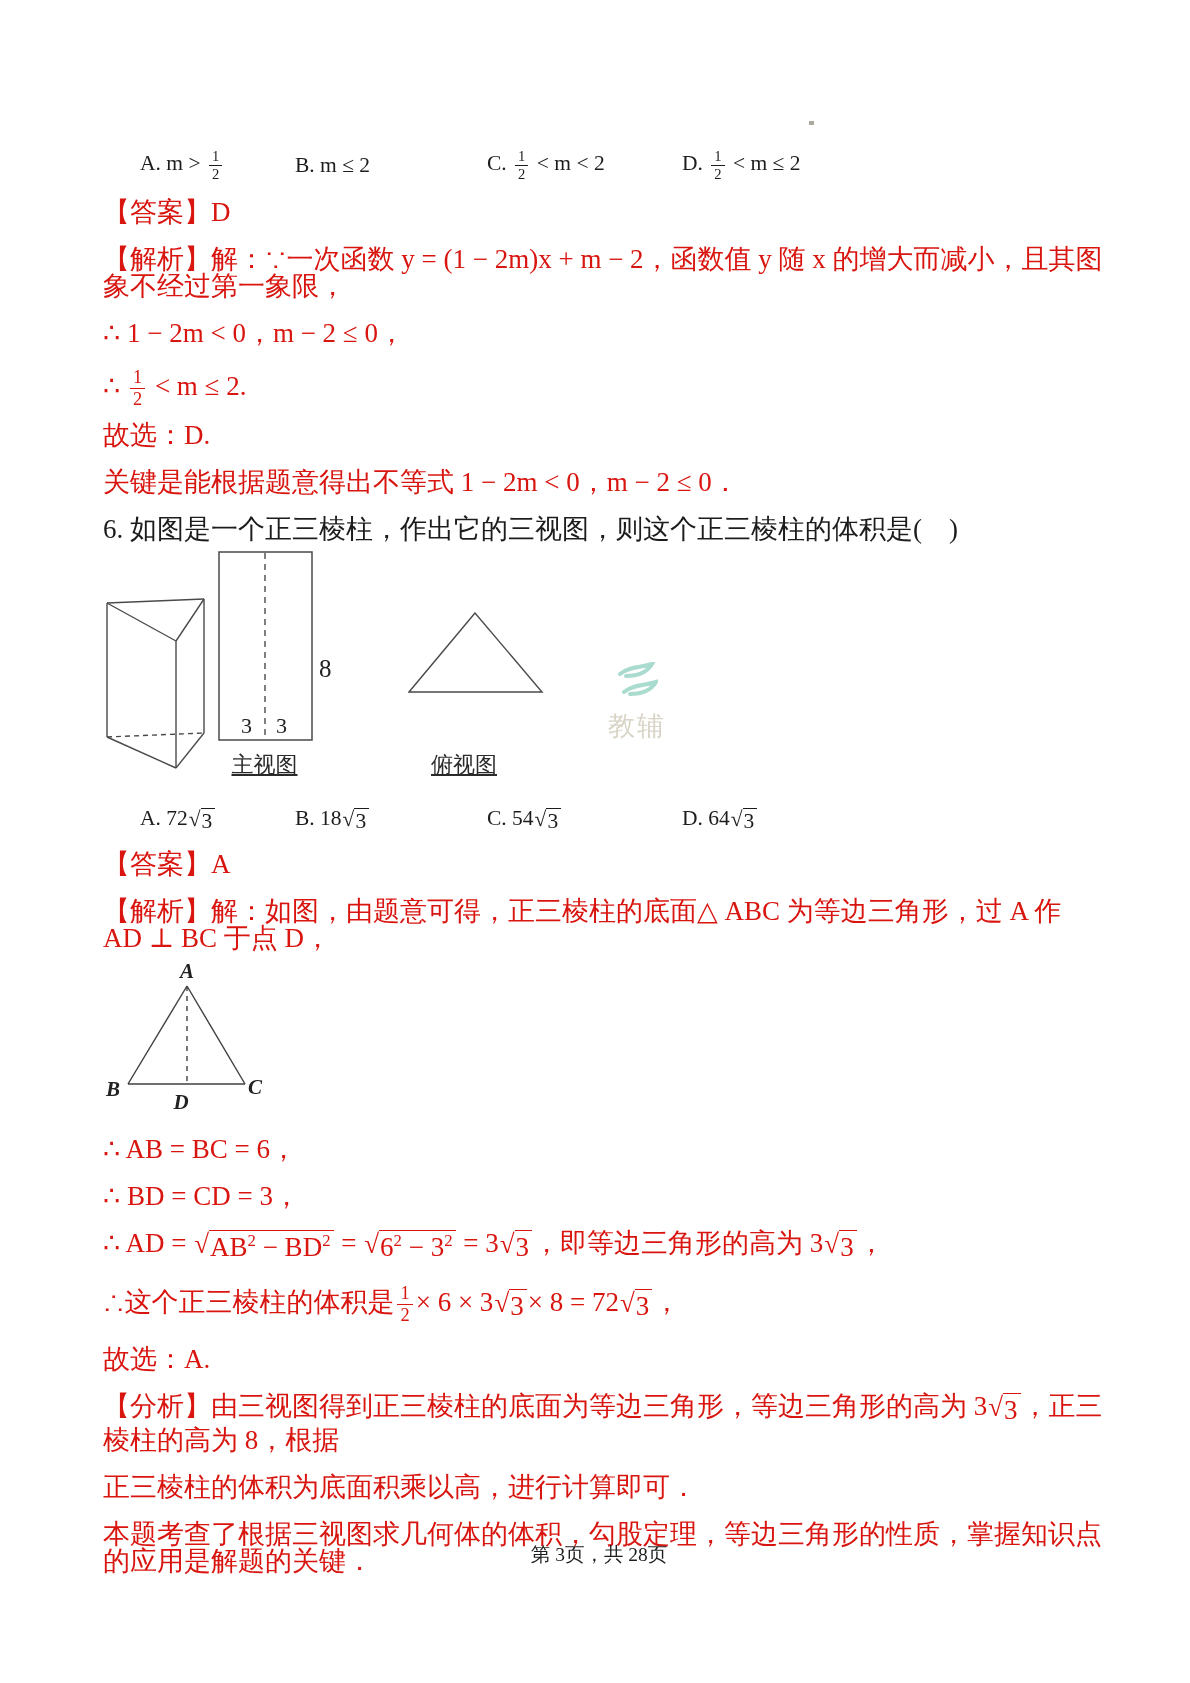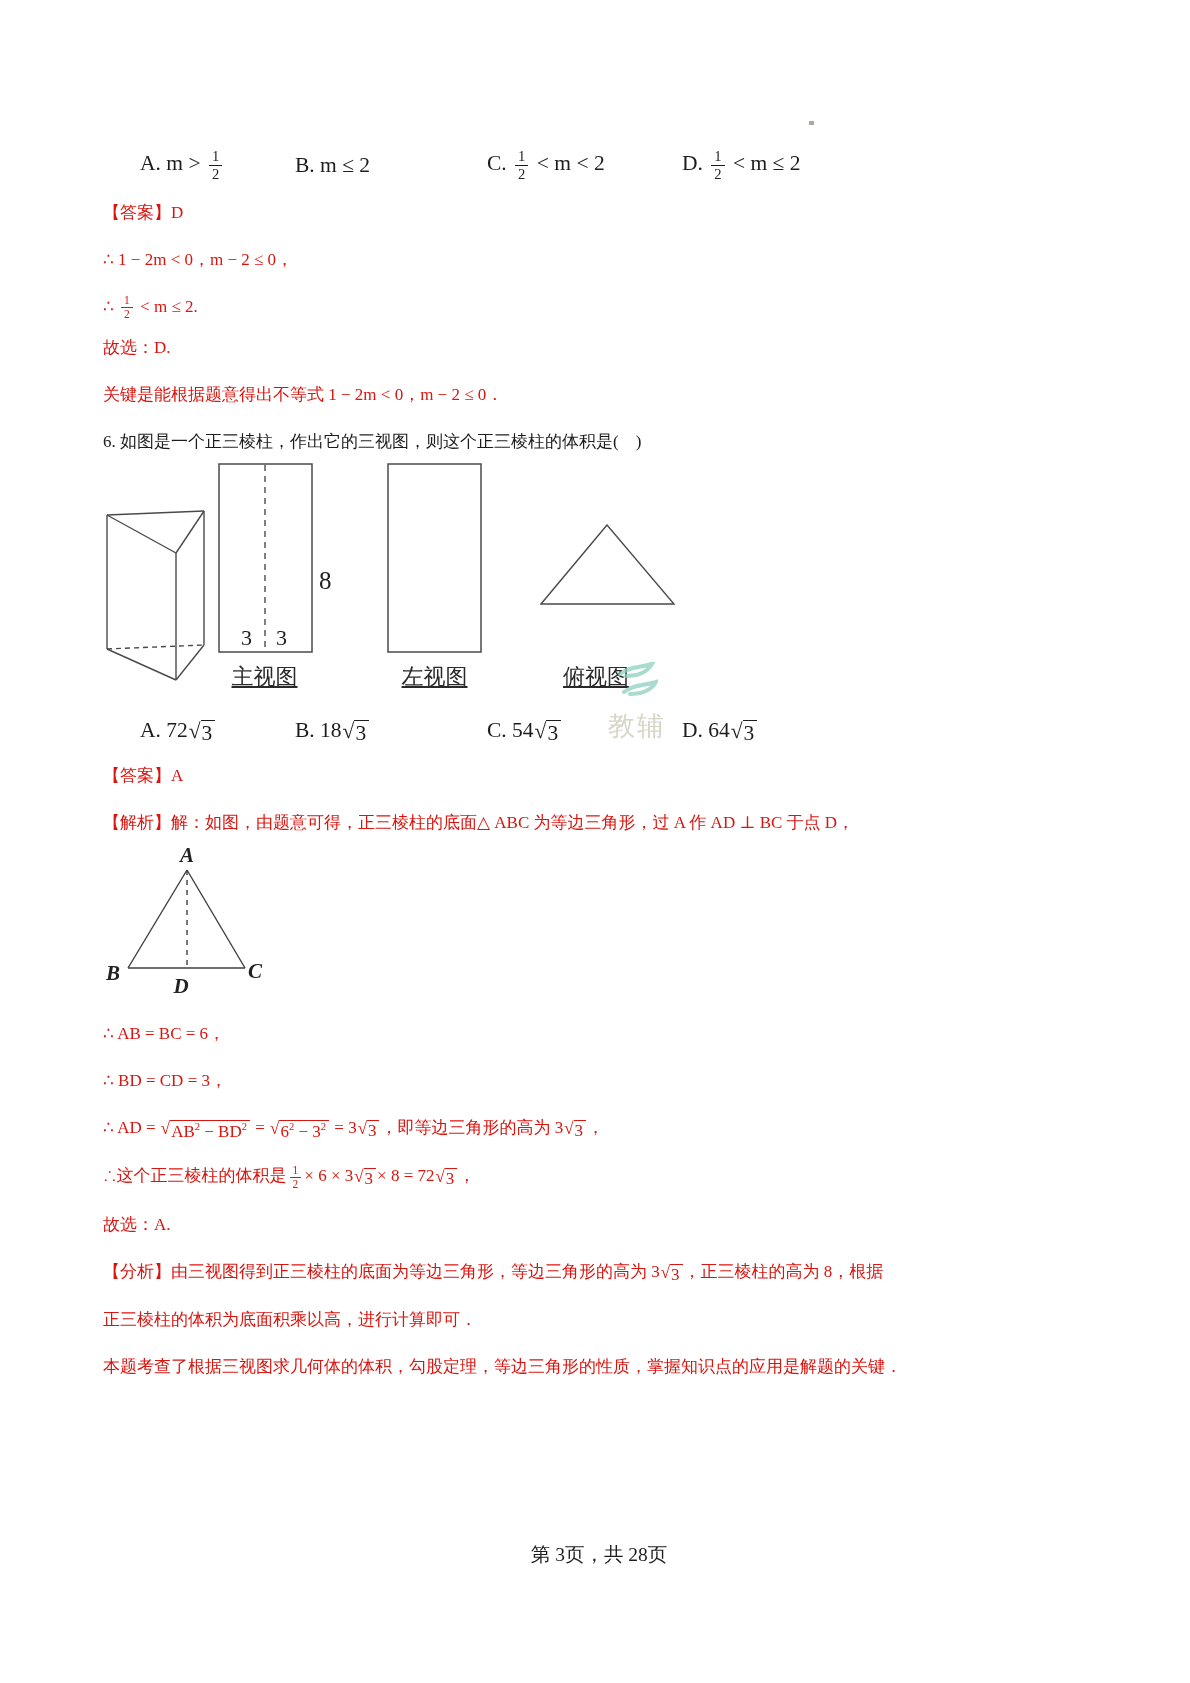--- a/index.html
+++ b/index.html
@@ -2,21 +2,21 @@
 <html><head>
 <meta charset="utf-8">
 <style>
   html,body { margin:0; padding:0; background:#ffffff; }
   .page {
     position:relative; width:1190px; height:1683px; background:#ffffff;
     font-family:"Liberation Serif","DejaVu Serif",serif; color:#1c1c1c;
     overflow:hidden;
   }
   .content { padding:148px 85px 0 103px; }
-  p.line { font-size:17px; line-height:27px; margin:0 0 20px 0; }
+  p.line { font-size:27px; line-height:27px; margin:0 0 20px 0; }
   .red { color:#d9150f; }
   .black { color:#1c1c1c; }
 
   
   .opt-row { display:flex; align-items:center; font-size:21.5px; margin:0 0 16px 0; }
   .opt-row .spacer { width:37px; flex:0 0 auto; }
   .opt-a { width:155px; flex:0 0 auto; }
   .opt-b { width:192px; flex:0 0 auto; }
   .opt-c { width:195px; flex:0 0 auto; }
   .opt-d { flex:1; }
@@ -83,20 +83,21 @@
             <span class="num">1</span>
             <span class="den">2</span>
           </span> &lt; m &lt; 2</span>
       <span class="opt-d">D. <span class="frac">
             <span class="num">1</span>
             <span class="den">2</span>
           </span> &lt; m ≤ 2</span>
     </div>
 
     <p class="line red">【答案】D</p>
+    <p class="line red">【解析】解：∵一次函数 y = (1 − 2m)x + m − 2，函数值 y 随 x 的增大而减小，且其图象不经过第一象限，</p>
     <p class="line red">∴ 1 − 2m &lt; 0，m − 2 ≤ 0，</p>
     <p class="line red" style="margin-bottom:12px;">∴ <span class="frac">
           <span class="num">1</span>
           <span class="den">2</span>
         </span> &lt; m ≤ 2.</p>
     <p class="line red">故选：D.</p>
     <p class="line red">关键是能根据题意得出不等式 1 − 2m &lt; 0，m − 2 ≤ 0．</p>
 
     <p class="line black" style="margin-bottom:1px;">6. 如图是一个正三棱柱，作出它的三视图，则这个正三棱柱的体积是(　)</p>
 
@@ -122,26 +123,20 @@
         <svg width="132" height="190" viewBox="0 0 132 190">
           <rect x="1" y="1" width="93" height="188" fill="none" stroke="#4a4a4a" stroke-width="1.5"></rect>
           <line x1="47" y1="2" x2="47" y2="188" stroke="#4a4a4a" stroke-width="1.4" stroke-dasharray="6 5"></line>
           <text class="dim" x="101" y="126" font-size="25">8</text>
           <text class="dim" x="23" y="182" font-size="22">3</text>
           <text class="dim" x="58" y="182" font-size="22">3</text>
         </svg>
         <span class="fig-caption">主视图</span>
       </div>
 
-      <div class="leftv-block">
-        <svg width="95" height="190" viewBox="0 0 95 190">
-          <rect x="1" y="1" width="93" height="188" fill="none" stroke="#4a4a4a" stroke-width="1.5"></rect>
-        </svg>
-        <span class="fig-caption">左视图</span>
-      </div>
 
       <div class="topv-block">
         <svg width="136" height="82" viewBox="0 0 136 82">
           <polygon points="67,1 1,80 134,80" fill="none" stroke="#4a4a4a" stroke-width="1.4"></polygon>
         </svg>
         <span class="fig-caption">俯视图</span>
       </div>
     </div>
 
     <div class="opt-row black">

